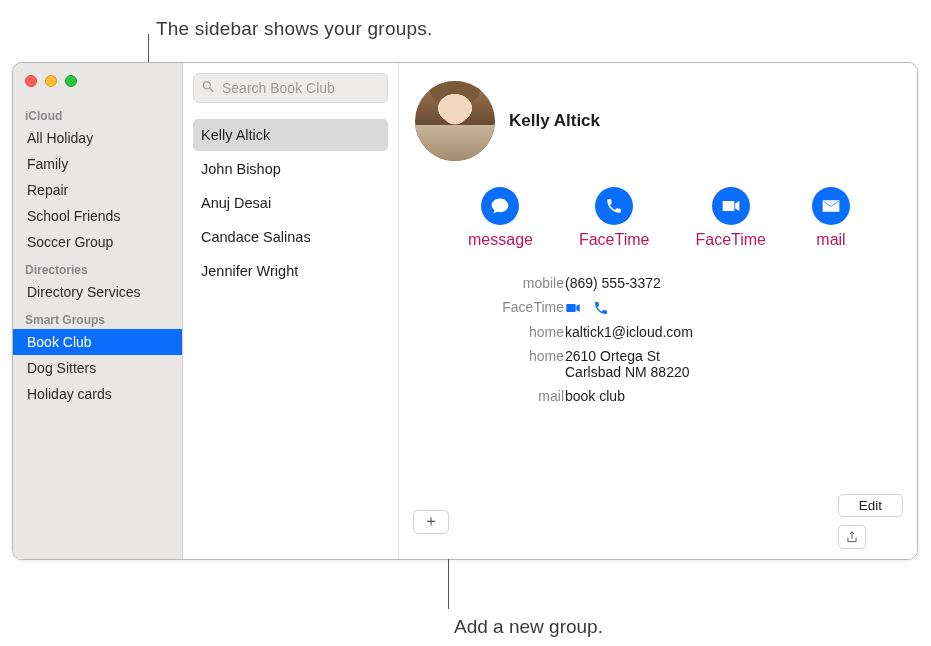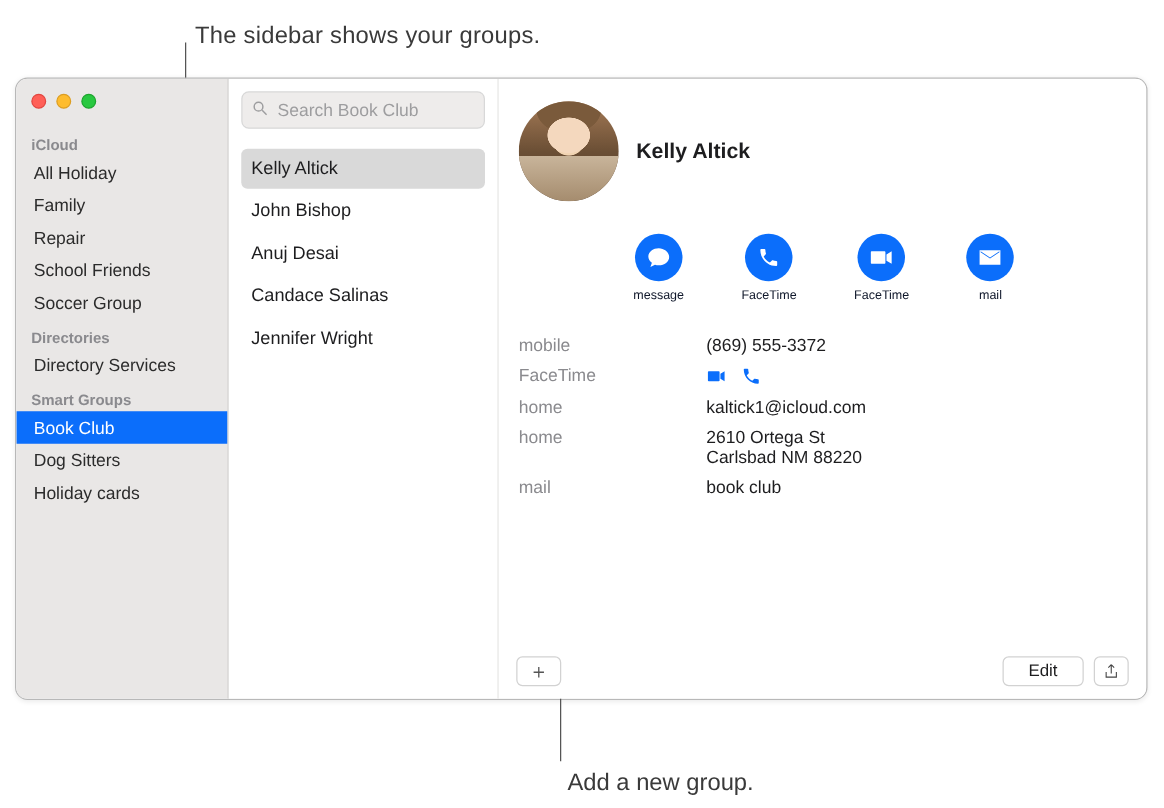--- a/index.html
+++ b/index.html
@@ -183,31 +183,32 @@
     gap: 6px;
     cursor: default;
   }
   .qa-circle {
     width: 38px; height: 38px;
     border-radius: 50%;
     background: #0b6efb;
     display: flex; align-items: center; justify-content: center;
   }
   .qa-circle svg { fill: #fff; }
-  .qa-label { font-size: 10px; color: #0f172a; }
+  .qa-label { font-size: 16px; color: #be185d; }
   .fields {
     margin-top: 4px;
   }
   .field-row {
     display: flex;
     padding: 4px 0;
     font-size: 14px;
   }
   .field-label {
     width: 150px;
+    text-align: right;
     color: #8a8a8e;
     padding-right: 1px;
   }
   .field-value {
     color: #1d1d1f;
     flex:1;
   }
   .ft-icons svg { width:16px; height:16px; fill:#0b6efb; vertical-align:middle; margin-right:8px;}
   .bottom-bar {
     position: absolute;
@@ -219,21 +220,21 @@
     justify-content: space-between;
   }
   .add-btn {
     width: 36px; height: 24px;
     border: 1px solid #d2d2d2;
     border-radius: 5px;
     background: #fff;
     display:flex; align-items:center; justify-content:center;
     font-size: 16px; color:#555;
   }
-  .right-buttons { display:flex; gap:8px;}
+  .right-buttons { display:flex; gap:8px;flex-direction:column;}
   .edit-btn {
     padding: 3px 20px;
     border: 1px solid #d2d2d2;
     border-radius: 5px;
     background: #fff;
     font-size: 13.5px;
   }
   .share-btn {
     width: 28px; height: 24px;
     border: 1px solid #d2d2d2;

